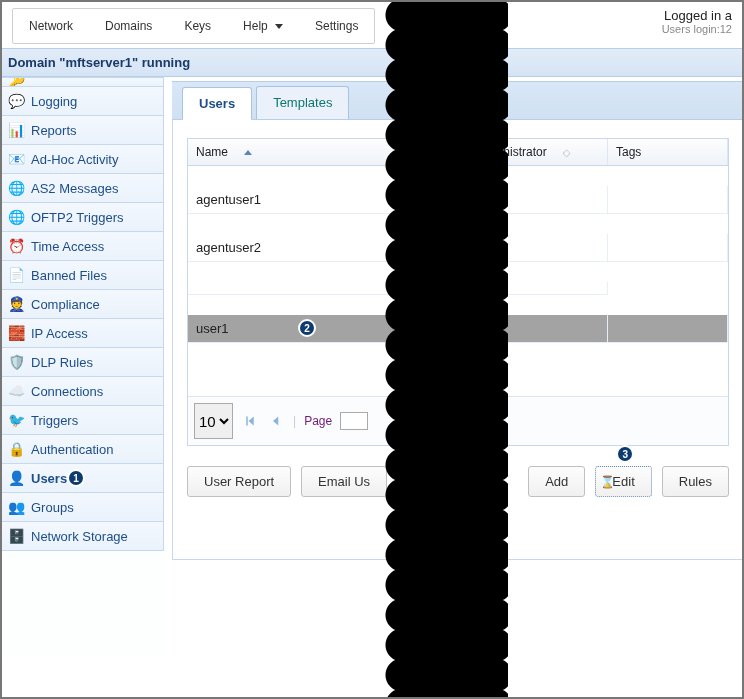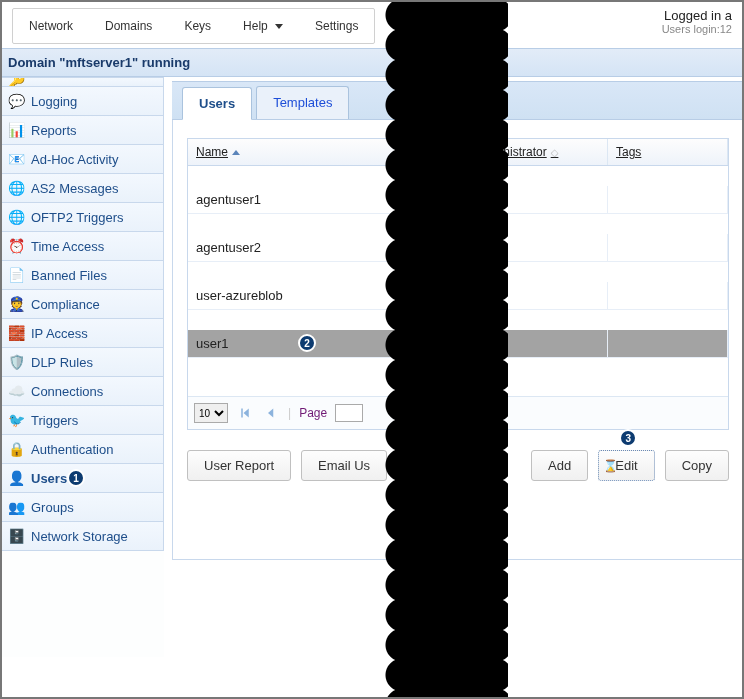--- a/index.html
+++ b/index.html
@@ -14,34 +14,34 @@
   .domain-strip { background: linear-gradient(#e2ecf8,#d5e4f5); border-top: 1px solid #b8cde6; border-bottom: 1px solid #b8cde6; padding: 6px 8px; font-weight: bold; color: #193a6a; font-size: 13px; }
   .main { display: flex; height: 580px; }
   .sidebar { width: 200px; background: #fdfefe; border-right: 0px; overflow: hidden; }
   .side-item { display: flex; align-items: center; gap: 6px; padding: 6px 8px; border: 1px solid #c8d8ec; border-top: none; background: linear-gradient(#f3f8fe,#eaf2fb); color: #1e4e8a; font-size: 13px; cursor: pointer; position: relative; }
   .side-item.first { border-top: 1px solid #c8d8ec; }
   .side-item.active { font-weight: bold; }
   .side-item .icon { width: 16px; height: 16px; flex-shrink: 0; display: inline-flex; align-items: center; justify-content: center; font-size: 14px; }
   .badge { position: absolute; width: 18px; height: 18px; background: #0d3b70; color: #fff; border-radius: 50%; font-size: 10px; font-weight: bold; display: inline-flex; align-items: center; justify-content: center; border: 2px solid #fff; }
   .content { flex: 1; padding: 4px 0 0 8px; }
   .tabs { display: flex; gap: 4px; background: linear-gradient(#d9e7f7,#cfe1f3); border: 1px solid #b8cde6; border-left: none; padding-left: 10px; }
-  .tab { padding: 8px 16px; border: 1px solid #aac3de; background: #eaf1fa; color: #1d4ed8; font-size: 13px; margin-top: 4px; border-bottom: none; border-radius: 3px 3px 0 0; cursor: pointer; }
+  .tab { padding: 8px 16px; border: 1px solid #aac3de; background: #eaf1fa; color: #0f766e; font-size: 13px; margin-top: 4px; border-bottom: none; border-radius: 3px 3px 0 0; cursor: pointer; }
   .tab.active { background: #fff; color: #1e4e8a; font-weight: bold; border-bottom: 1px solid #fff; position: relative; top: 1px; }
   .panel { border: 1px solid #c8d8ec; border-top: none; background: #fff; margin-left: 0; padding: 18px 14px 14px 14px; min-height: 440px; }
   .grid { border: 1px solid #c8d8ec; }
   .grid-head { display: grid; grid-template-columns: 280px 140px 120px; background: linear-gradient(#fdfdfd,#eef3fa); border-bottom: 1px solid #c8d8ec; }
-  .grid-head .col { padding: 6px 8px; border-right: 1px solid #dce7f3; color: #222; font-size: 12px; display: flex; align-items: center; gap: 4px; text-decoration: underline; }
+  .grid-head .col { padding: 6px 8px; border-right: 1px solid #dce7f3; color: #222; font-size: 12px; display: flex; align-items: center; gap: 16px; }
   .sort-asc { width: 0; height: 0; border-left: 4px solid transparent; border-right: 4px solid transparent; border-bottom: 5px solid #5a84ba; }
   .sort-none { color: #bbb; font-size: 10px; }
   .grid-body { min-height: 210px; }
   .row { display: grid; grid-template-columns: 280px 140px 120px; margin-top: 20px; }
   .row .cell { padding: 6px 8px; border-bottom: 1px solid #e7eef7; border-right: 1px solid #e7eef7; color: #222; font-size: 13px; position: relative; }
   .row.selected .cell { background: #a3a3a3; }
   .paging { display: flex; align-items: center; gap: 8px; padding: 6px; border-top: 1px solid #dce7f3; background: #fafcfe; }
-  .paging select { border: 1px solid #aaa; font-size: 10px; height: 20px; }
+  .paging select { border: 1px solid #aaa; font-size: 15px; height: 36px; }
   .pg-btn { width: 18px; height: 18px; color: #6fa1d8; cursor: pointer; display: inline-flex; align-items: center; justify-content: center; }
   .pg-btn svg { width: 12px; height: 12px; }
   .paging .lbl { color: #701a75; }
   .paging input { width: 28px; height: 18px; border: 1px solid #aaa; text-align: center; font-size: 12px; }
   .footer-buttons { display: flex; gap: 10px; margin-top: 20px; }
   .footer-buttons .spacer { flex: 1; }
   .btn { padding: 7px 16px; border: 1px solid #c0c0c0; border-radius: 3px; background: linear-gradient(#fdfdfd,#f0f0f0); color: #333; font-size: 13px; cursor: pointer; position: relative; }
   .btn.edit { border: 1px dotted #6a8ab5; }
   .hourglass { position: absolute; left: 4px; top: 8px; font-size: 12px; }
   .tear { position: absolute; top: 0; left: 400px; width: 90px; height: 699px; background: #000; pointer-events: none; }
@@ -168,21 +168,20 @@
             <div class="cell">agentuser1</div>
             <div class="cell"></div>
             <div class="cell"></div>
           </div>
           <div class="row">
             <div class="cell">agentuser2</div>
             <div class="cell"></div>
             <div class="cell"></div>
           </div>
           <div class="row">
-            <div class="cell">user-azureblob</div>
             <div class="cell"></div>
             <div class="cell"></div>
           </div>
           <div class="row selected">
             <div class="cell">
               <span>user1</span>
               <span class="badge" style="left:110px;top:4px">2</span>
             </div>
             <div class="cell"></div>
             <div class="cell"></div>
@@ -209,20 +208,20 @@
       <div class="footer-buttons">
         <button class="btn">User Report</button>
         <button class="btn">Email Us</button>
         <div class="spacer"></div>
         <button class="btn">Add</button>
         <button class="btn edit">
           <span class="badge" style="left:20px;top:-22px">3</span>
           <span class="hourglass">⌛</span>
           <span>Edit</span>
         </button>
-        <button class="btn">Copy</button>
+        <button class="btn">Rules</button>
       </div>
     </div>
   </div>
 </div>
 
 <div class="tear"></div>
 <div class="frame"></div>
 
 </body></html>

